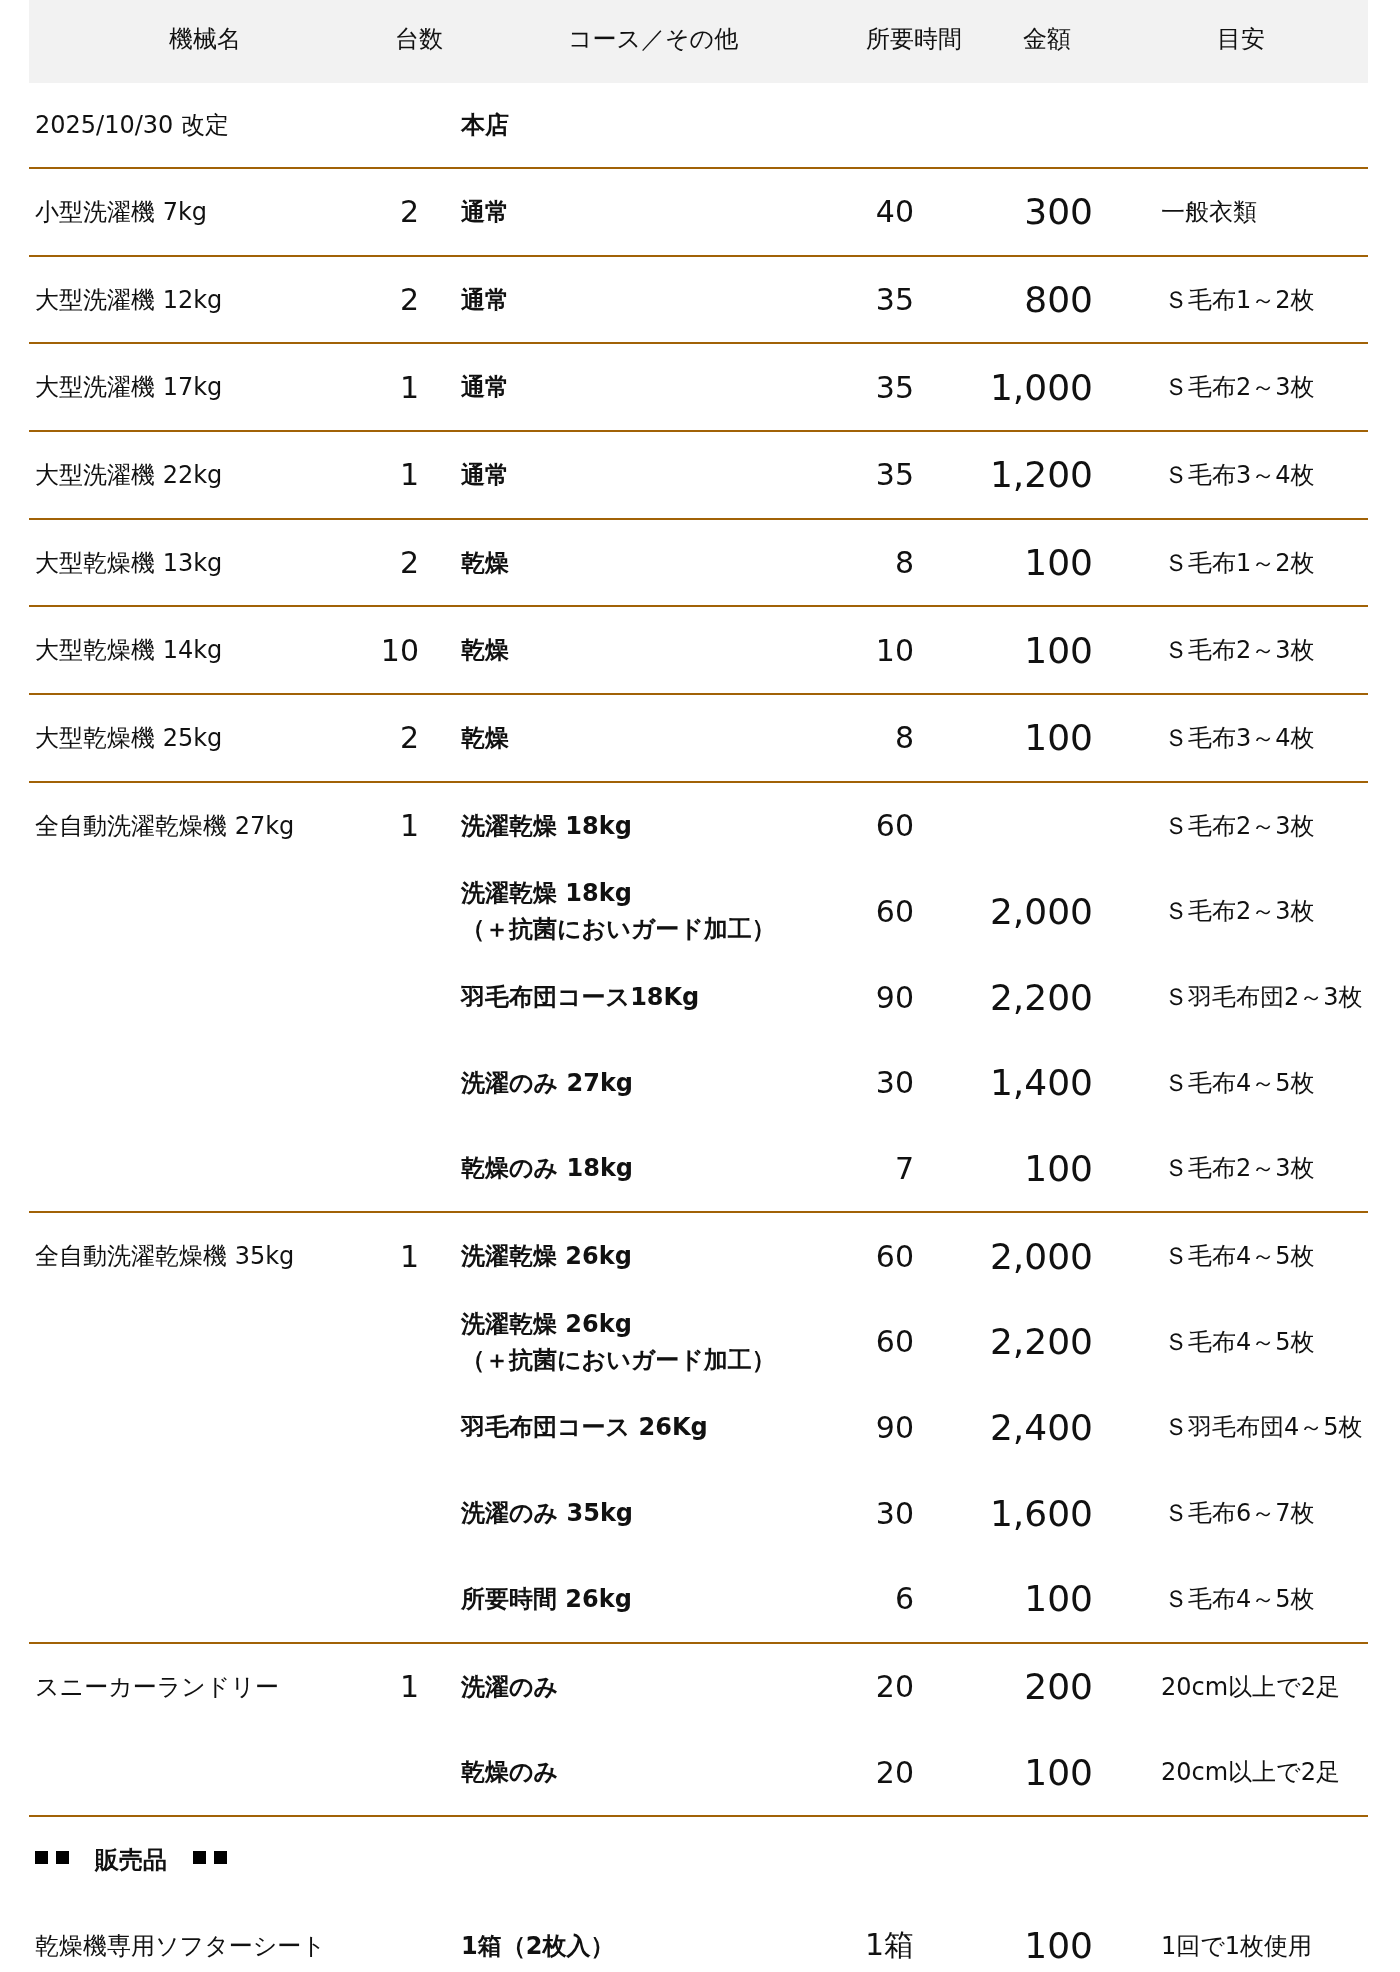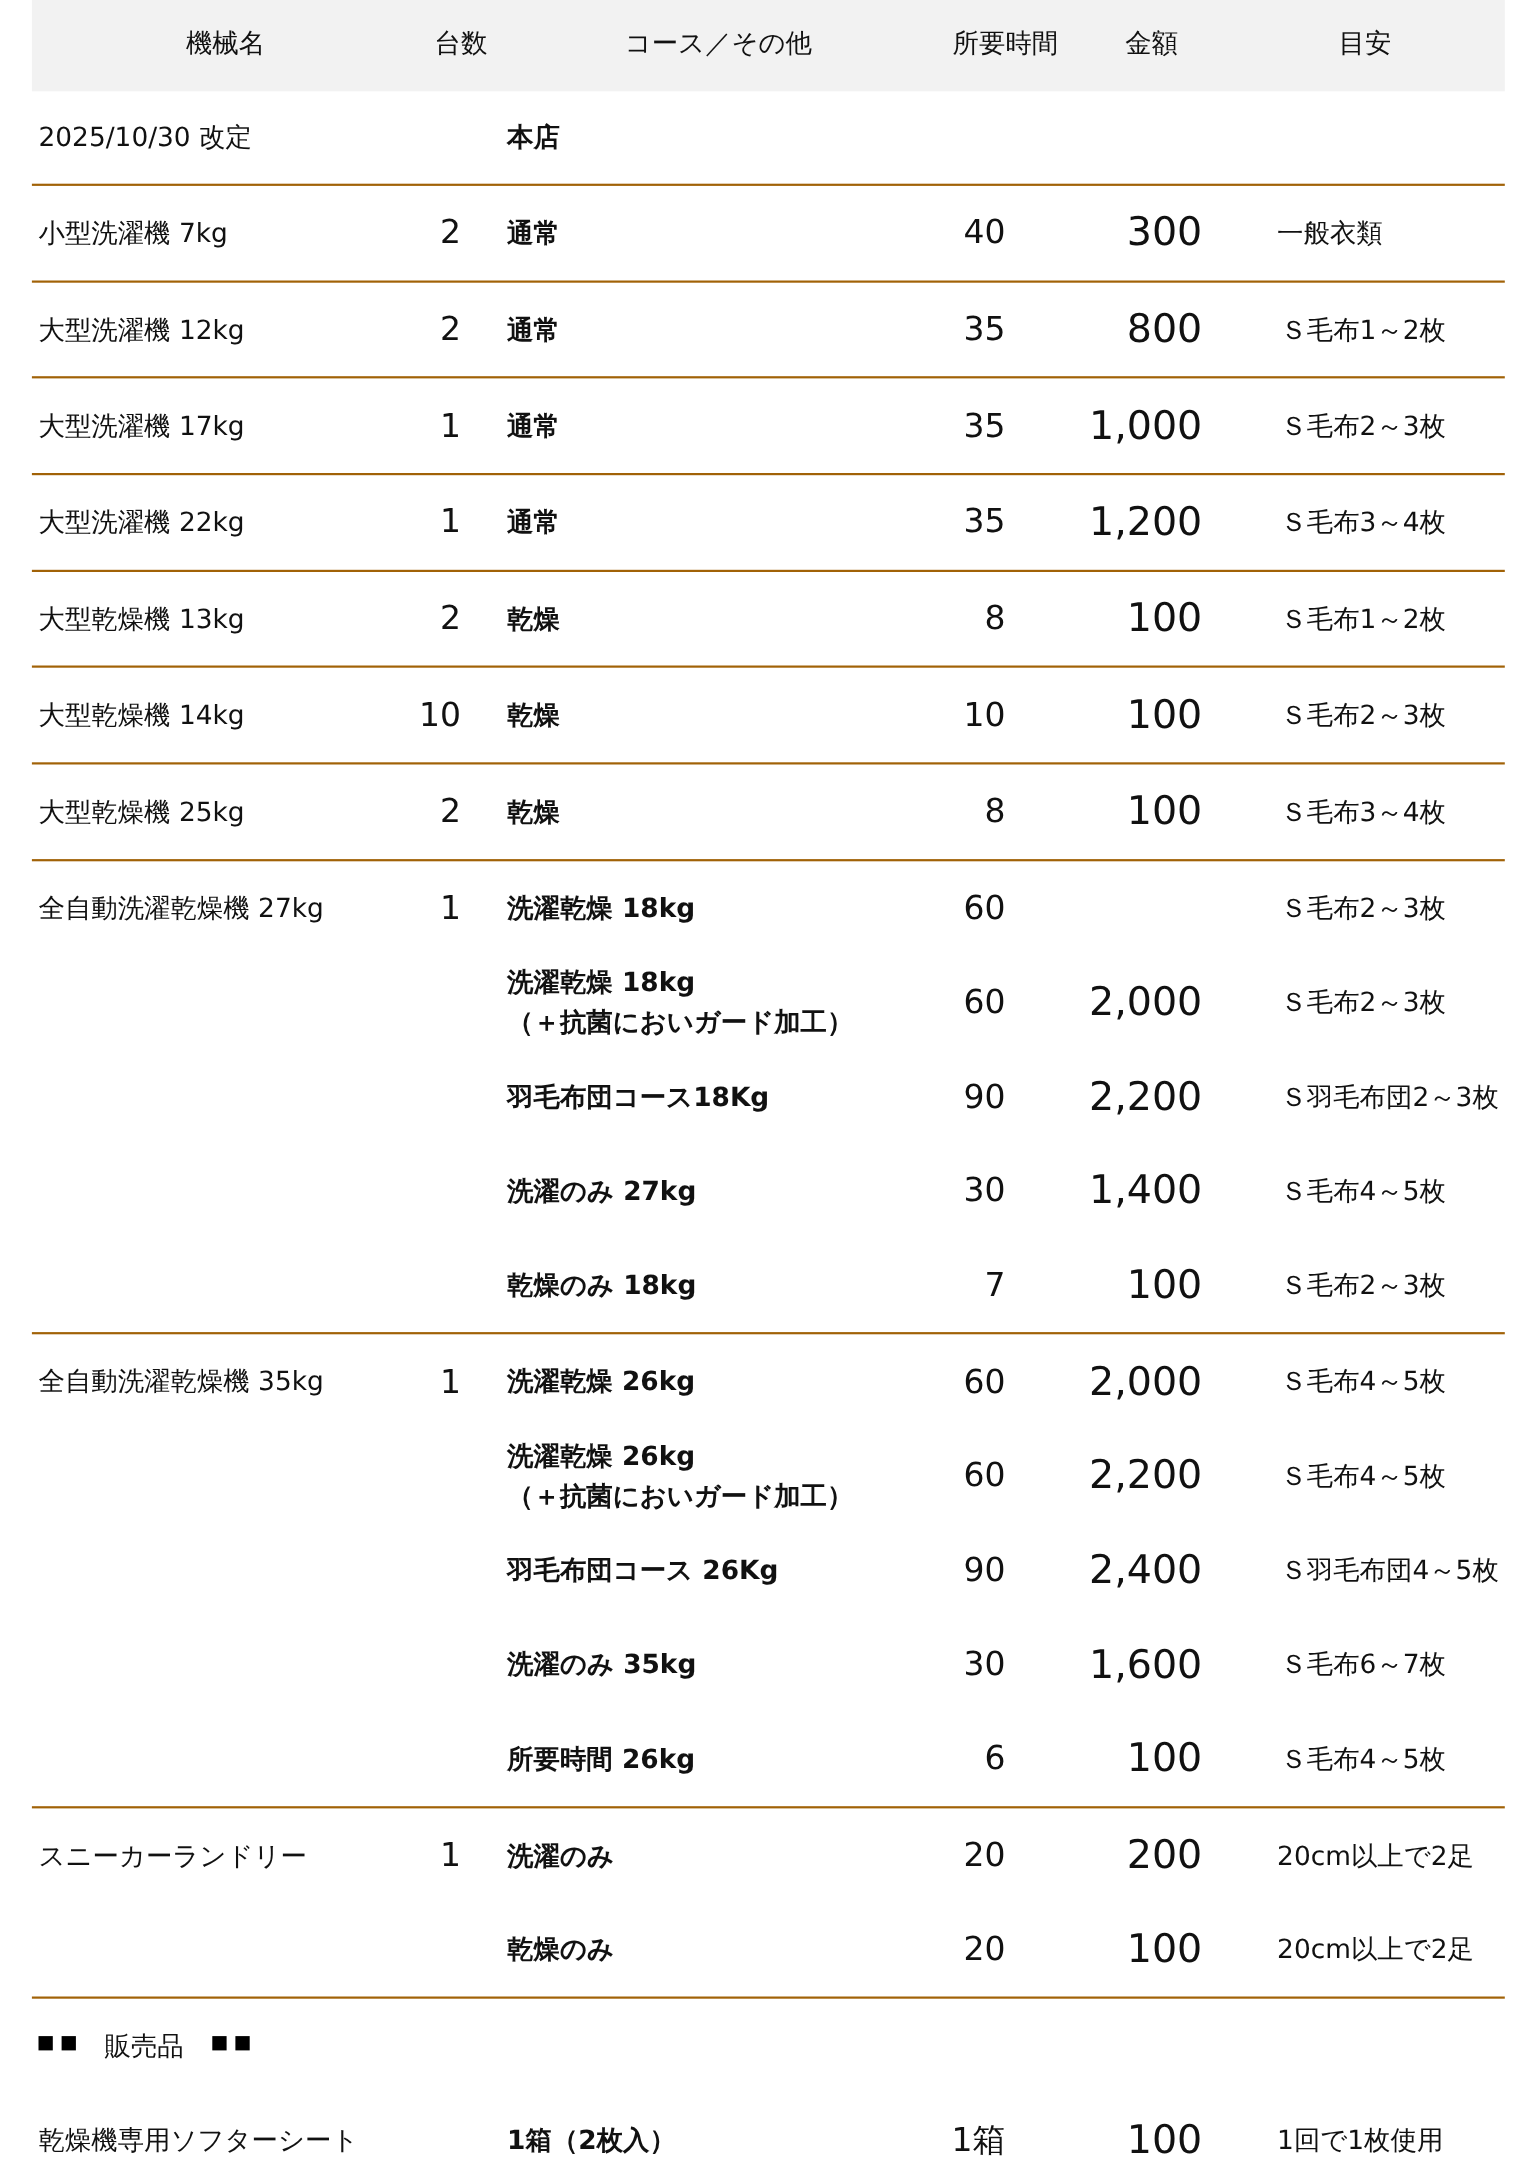--- a/index.html
+++ b/index.html
@@ -28,21 +28,21 @@
   .c-count span, .c-time span { position: absolute; transform: translateX(-50%); }
   .c-course { left: 432px; font-size: 24px; line-height: 36px; font-weight: bold; }
   .c-course .two { display: block; }
   .c-time { left: 885px; width: 0; justify-content: center; font-size: 30px; }
   .c-price { left: 900px; width: 164px; justify-content: flex-end; font-size: 36px; }
   .c-guide { left: 1092px; font-size: 24px; margin-left: 40px; }
   .c-guide.s { left: 1095px; }
   .sales-head { font-size: 24px; left: 6px; }
   .sq { display: inline-block; width: 13px; height: 13px; background: #000; margin-right: 8px; vertical-align: middle; position: relative; top: -2px; }
   .sq.gap { margin-right: 26px; }
-  .lbl-gap { margin-right: 26px; }
+  .lbl-gap { margin-right: 26px; font-weight: bold; }
 </style>
 </head>
 <body>
 
 <div class="table">
 
   <div class="header">
     <div class="hcell" style="left:176px">機械名</div>
     <div class="hcell" style="left:390px">台数</div>
     <div class="hcell" style="left:624px">コース／その他</div>

